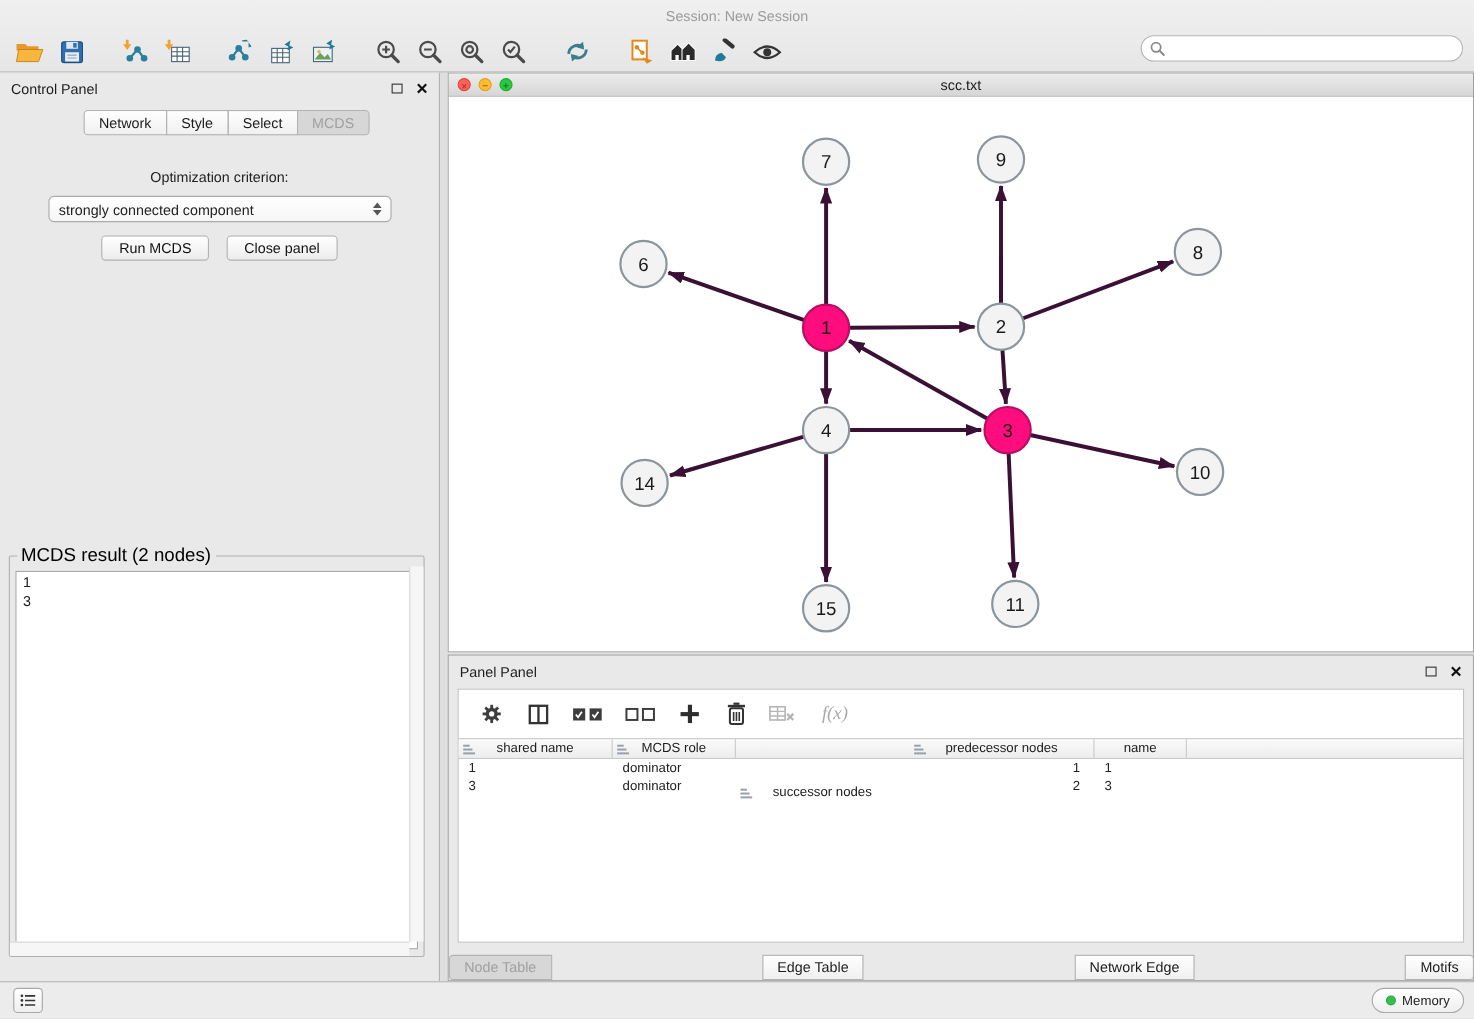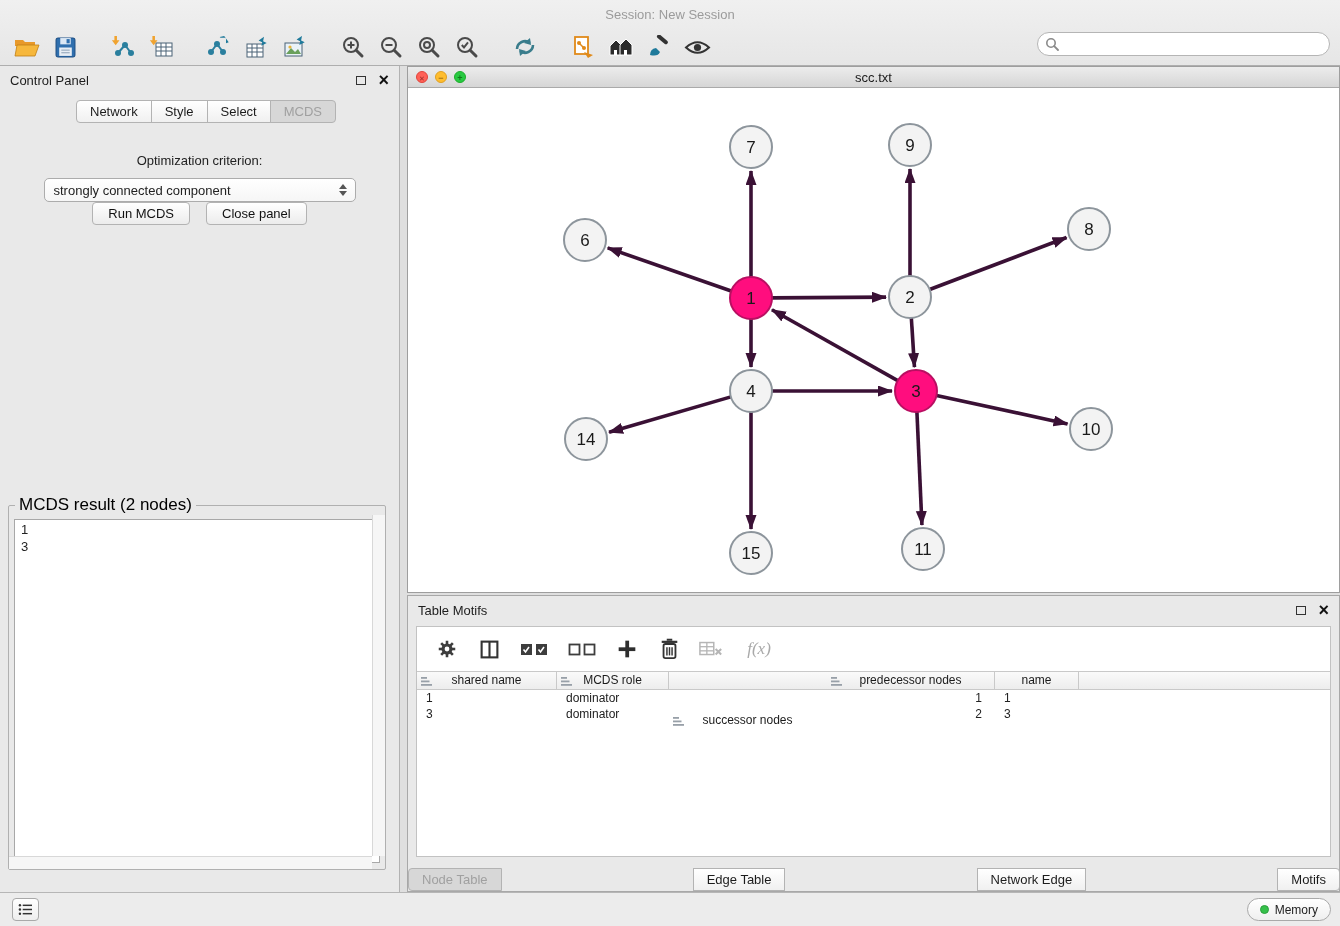--- a/index.html
+++ b/index.html
@@ -31,21 +31,21 @@
   .tab { border:1px solid #b3b3b3; background:linear-gradient(#ffffff,#f0f0f0); padding:3px 13px; font-size:13px; color:#1c1c1c; margin-right:-1px; }
   .tab:first-child { border-radius:4px 0 0 4px; }
   .tab:last-child { border-radius:0 4px 4px 0; }
   .tab.active { background:#d7d7d7; color:#a0a0a0; }
   .opt-label { text-align:center; margin-top:22px; font-size:13px; }
   .dropdown { width:312px; height:24px; border:1px solid #acacac; border-radius:5px; background:linear-gradient(#ffffff,#f6f6f6); display:flex; align-items:center; margin:10px auto 0; }
   .dd-text { flex:1; padding-left:9px; font-size:13px; }
   .dd-arrows { width:18px; display:flex; flex-direction:column; align-items:center; gap:2px; margin-right:3px; }
   .tri-up { width:0; height:0; border-left:4px solid transparent; border-right:4px solid transparent; border-bottom:5px solid #555; }
   .tri-down { width:0; height:0; border-left:4px solid transparent; border-right:4px solid transparent; border-top:5px solid #555; }
-  .cp-buttons { display:flex; justify-content:center; gap:16px; }
+  .cp-buttons { display:flex; justify-content:center; gap:16px; margin-top:12px; }
   .btn { border:1px solid #b3b3b3; border-radius:4px; background:linear-gradient(#ffffff,#ececec); padding:3px 15px; font-size:13px; color:#111; }
   .result-fieldset { position:absolute; left:8px; top:429px; width:378px; bottom:22px; border:1px solid #b0b0b0; border-radius:2px; background:#e9e9e9; }
   .result-fieldset legend { font-size:17px; margin-left:6px; padding:0 4px; color:#000000; }
   .result-box { position:absolute; left:5px; right:5px; top:4px; bottom:6px; background:#fff; border:1px solid #a8a8a8; font-size:13px; line-height:17px; padding:1px 6px; white-space:pre-line; }
   .scroll-v { position:absolute; right:0; top:0; bottom:13px; width:13px; background:#f6f6f6; border-left:1px solid #d8d8d8; }
   .scroll-h { position:absolute; left:0; right:13px; bottom:0; height:13px; background:#f6f6f6; border-top:1px solid #d8d8d8; }
 
   
   .network-window { position:absolute; left:407px; top:0; width:933px; height:527px; border:1px solid #9e9e9e; background:#fff; }
   .nw-titlebar { height:21px; background:linear-gradient(#ececec,#d6d6d6); border-bottom:1px solid #aaa; position:relative; display:flex; align-items:center; justify-content:center; }
@@ -348,21 +348,21 @@
             <g>
               <circle cx="515" cy="461" r="21" fill="#f3f3f3" stroke="#8d959c" stroke-width="2"></circle>
               <text x="515" y="467" text-anchor="middle" font-size="17" fill="#1a1a1a">11</text>
             </g>
           </svg>
       </div>
     </div>
 
     <div class="table-panel">
       <div class="panel-header">
-        <span class="ph-title">Table Motifs</span>
+        <span class="ph-title">Panel Panel</span>
         <span class="ph-float"></span>
         <span class="ph-close"></span>
       </div>
       <div class="tp-content">
         <div class="tp-toolbar">
           <span class="ticon">
             <svg width="22" height="22" viewBox="0 0 24 24">
                 <g fill="#3d3d3d">
                   <rect x="10.6" y="3" width="2.8" height="18"></rect>
                   <rect x="10.6" y="3" width="2.8" height="18" transform="rotate(45 12 12)"></rect>

